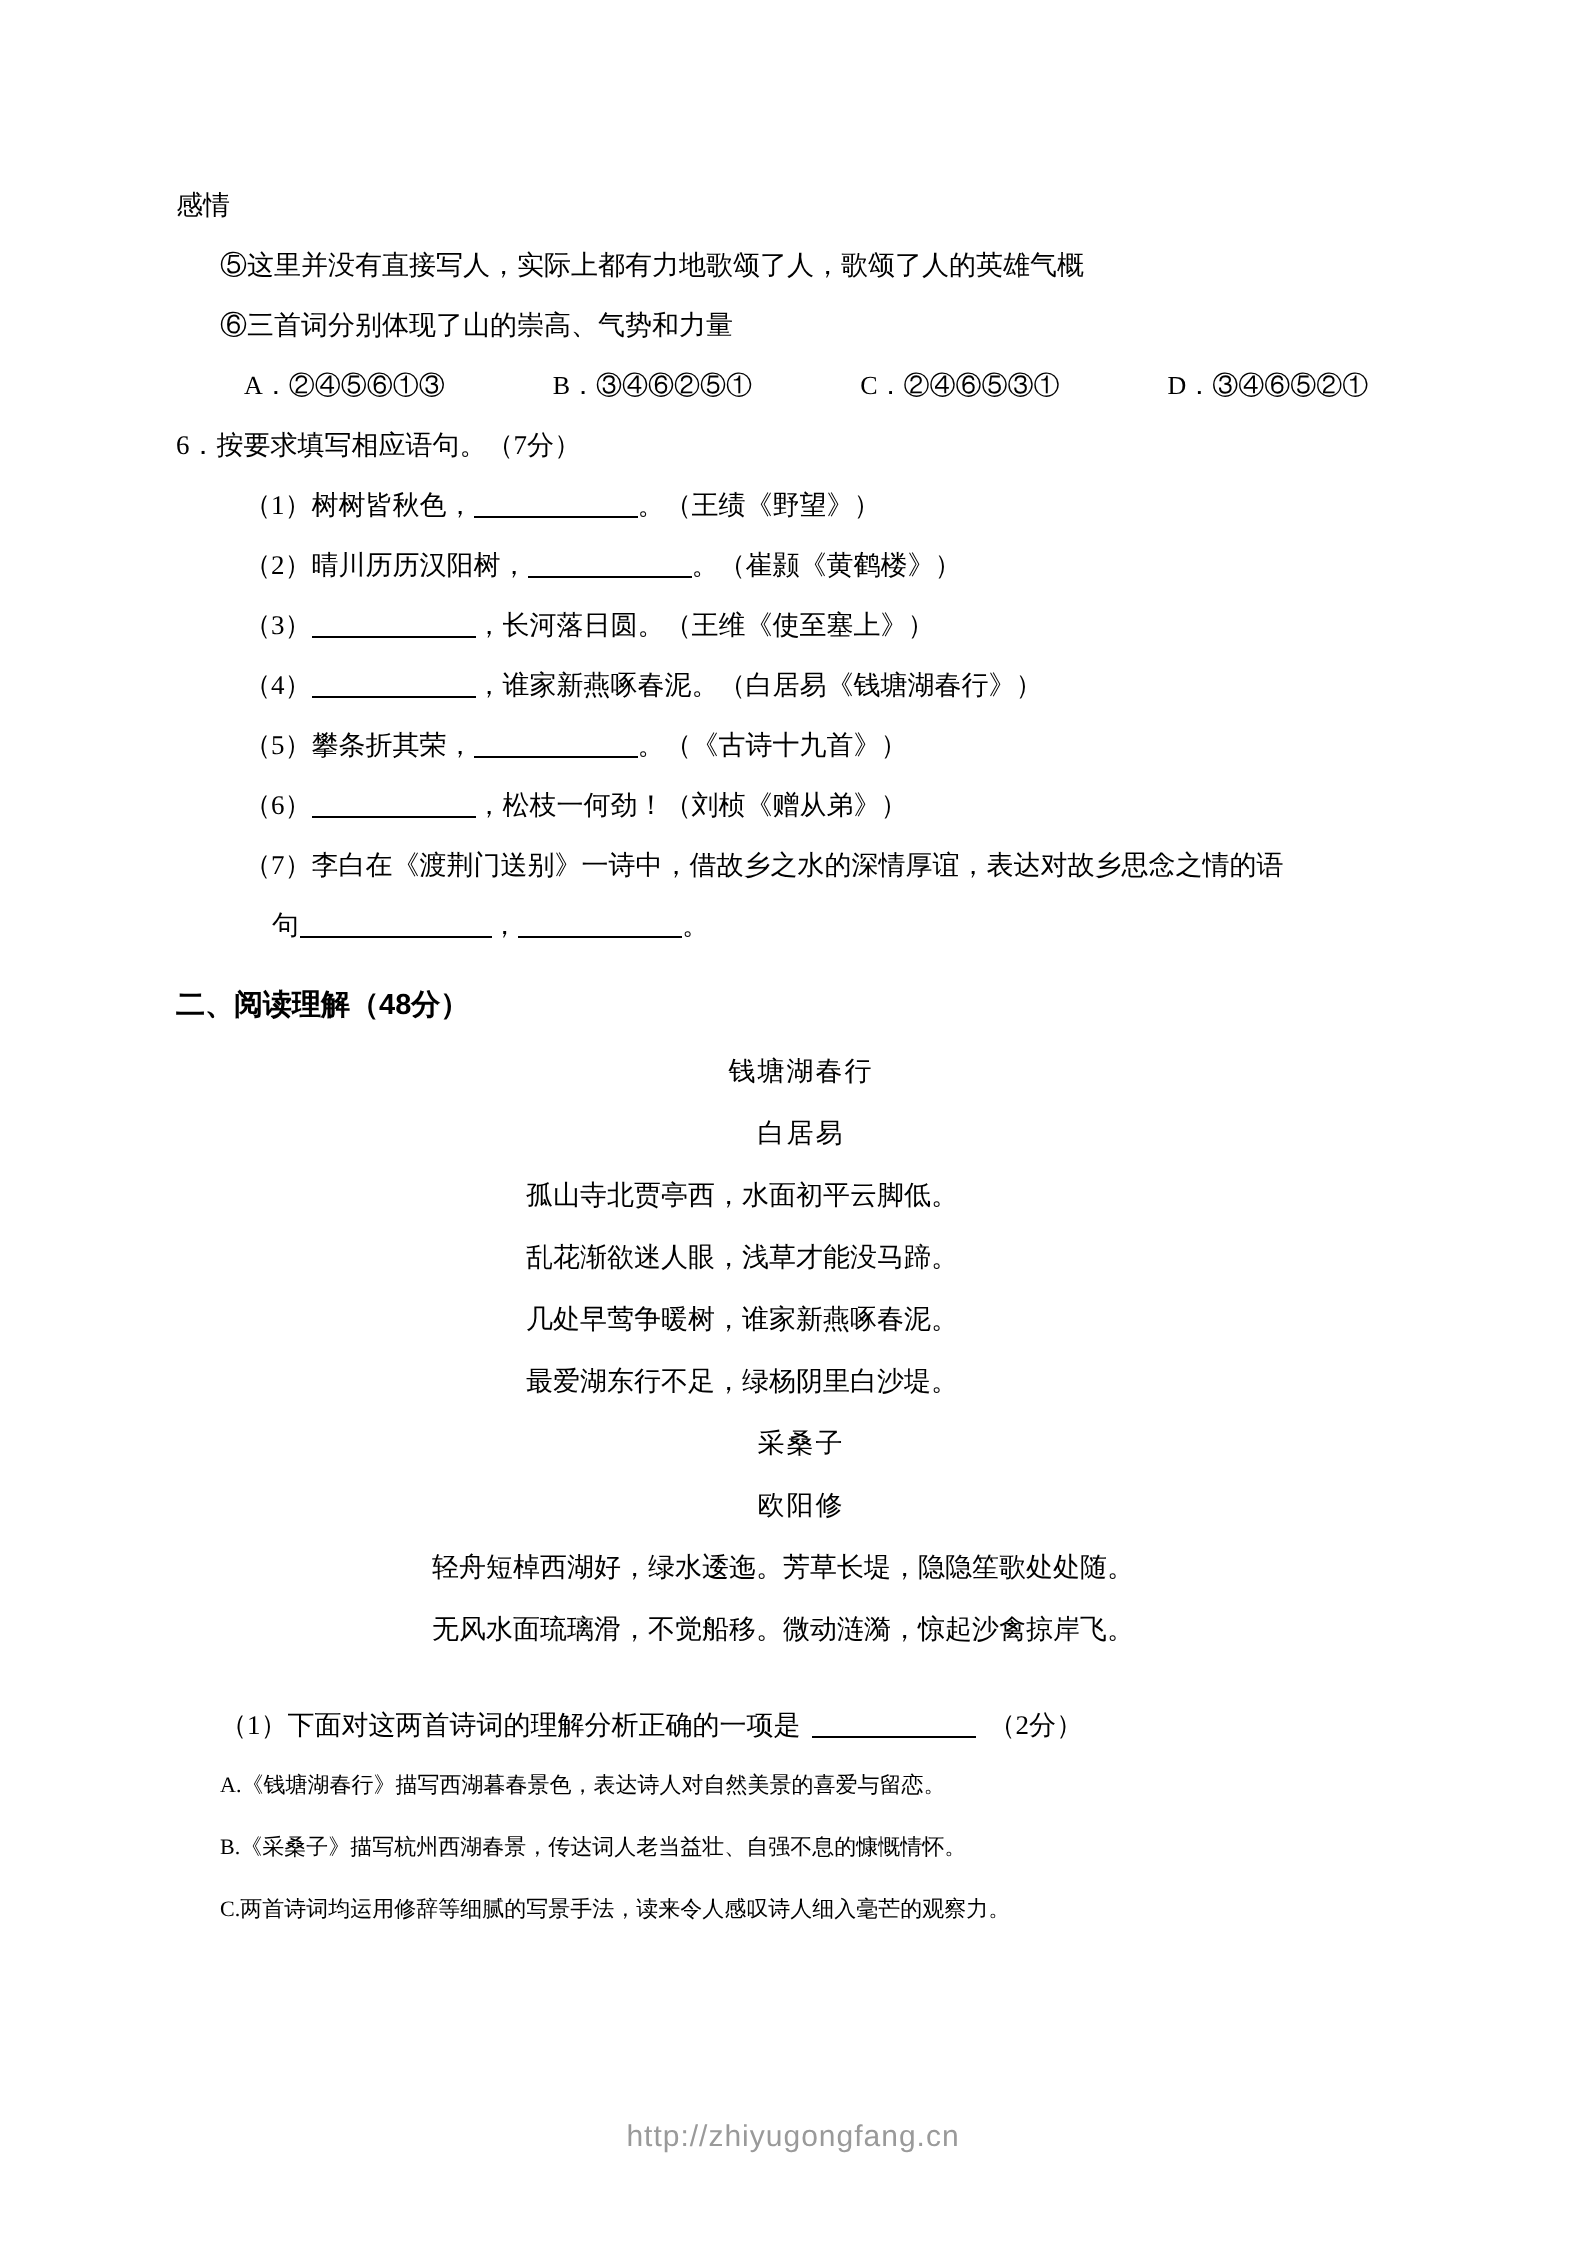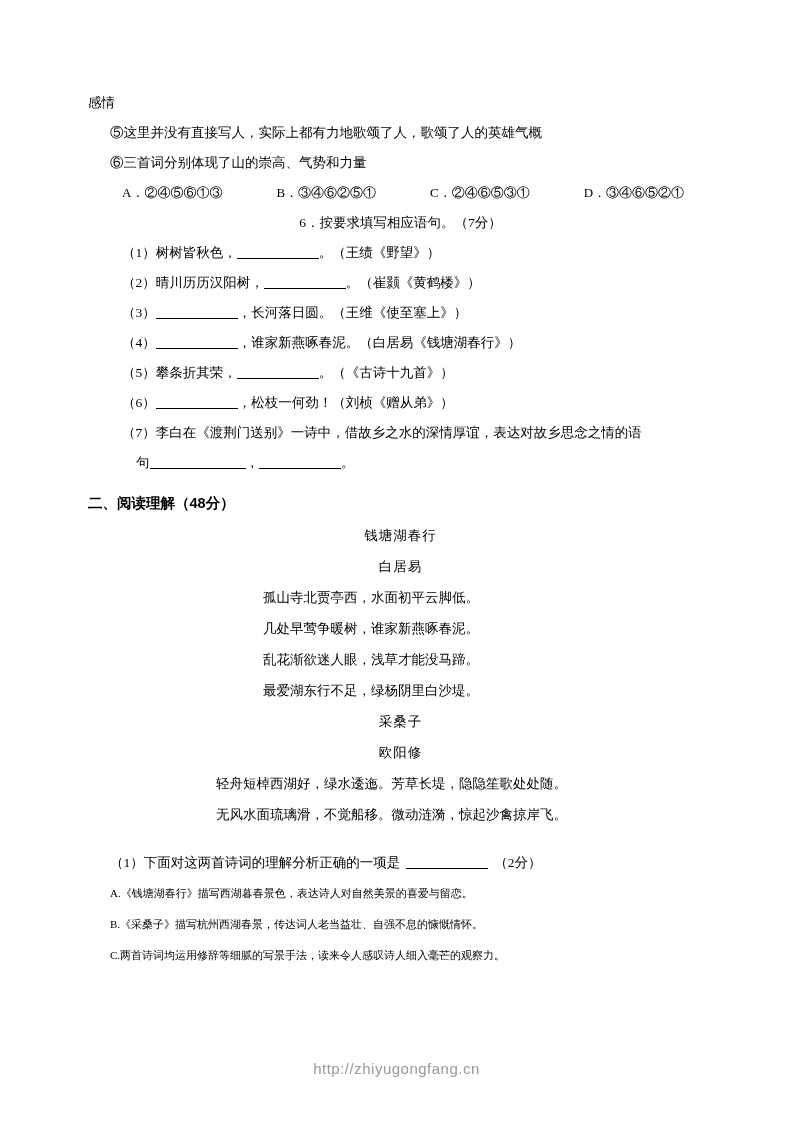--- a/index.html
+++ b/index.html
@@ -60,21 +60,20 @@
   .section-title {
     font-size: 14.5px;
     font-weight: bold;
     line-height: 34px;
     margin-top: 8px;
     font-family: "Liberation Sans", "DejaVu Sans", sans-serif;
   }
   .q-line {
     font-size: 13.5px;
     line-height: 30px;
-    text-align: center;
   }
   .poem {
     text-align: center;
     font-size: 13.5px;
     line-height: 31px;
   }
   .poem .title { letter-spacing: 1px; }
   .poem .author { letter-spacing: 1px; }
   .poem-body {
     font-size: 13.5px;
@@ -153,22 +152,22 @@
     <div class="section-title">二、阅读理解（48分）</div>
 
 
     <div class="poem" style="padding-left:0">
       <span class="title">钱塘湖春行</span>
     </div>
     <div class="poem">
       <span class="author">白居易</span>
     </div>
     <div class="poem-body">孤山寺北贾亭西，水面初平云脚低。</div>
+    <div class="poem-body">乱花渐欲迷人眼，浅草才能没马蹄。</div>
     <div class="poem-body">几处早莺争暖树，谁家新燕啄春泥。</div>
-    <div class="poem-body">乱花渐欲迷人眼，浅草才能没马蹄。</div>
     <div class="poem-body">最爱湖东行不足，绿杨阴里白沙堤。</div>
 
     <div class="poem">
       <span class="title">采桑子</span>
     </div>
     <div class="poem">
       <span class="author">欧阳修</span>
     </div>
     <div class="poem-body2">轻舟短棹西湖好，绿水逶迤。芳草长堤，隐隐笙歌处处随。</div>
     <div class="poem-body2">无风水面琉璃滑，不觉船移。微动涟漪，惊起沙禽掠岸飞。</div>

